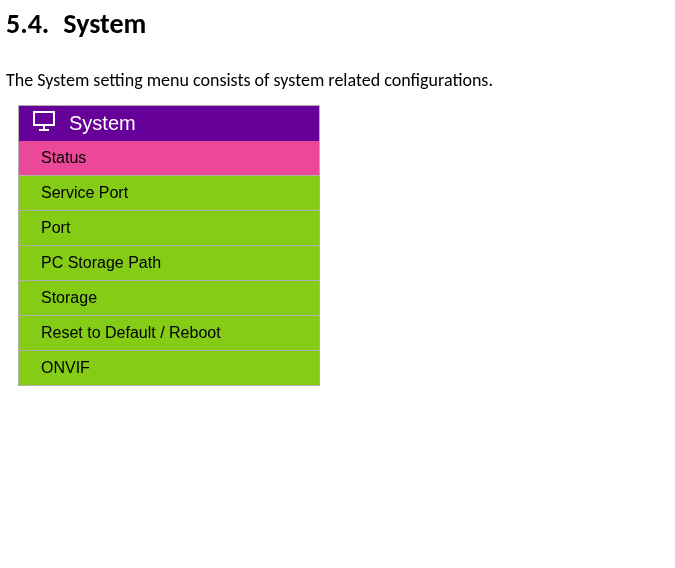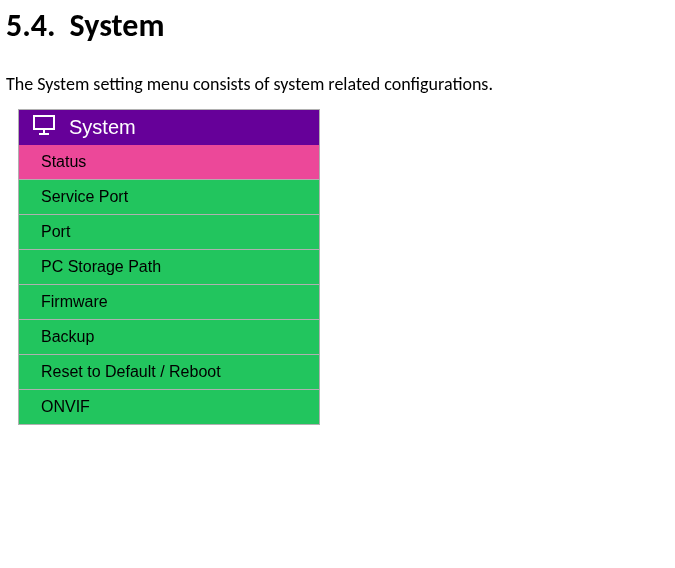--- a/index.html
+++ b/index.html
@@ -8,21 +8,21 @@
       box-sizing: border-box;
     }
     body {
       font-family: "Segoe UI", Calibri, Arial, sans-serif;
       background: #fff;
       width: 675px;
       height: 568px;
       padding: 0;
     }
     .section-heading {
-      font-size: 32px;
+      font-size: 28px;
       font-weight: 600;
       color: #000;
       padding: 6px 0 0 6px;
       letter-spacing: 0px;
     }
     .section-number {
       margin-right: 14px;
     }
     .description {
       font-size: 18px;
@@ -42,21 +42,21 @@
       padding: 5px 10px 5px 14px;
       display: flex;
       align-items: center;
       gap: 14px;
       font-family: Arial, Helvetica, sans-serif;
     }
     .menu-header svg {
       flex-shrink: 0;
     }
     .menu-item {
-      background: #22c55e;
+      background: #84cc16;
       color: #000;
       font-size: 16px;
       padding: 8px 10px 8px 22px;
       border-top: 1px solid #b0b0b0;
       font-family: Arial, Helvetica, sans-serif;
     }
     .menu-item.active {
       background: #ec4899;
       border-top: none;
     }
@@ -79,18 +79,17 @@
         <line x1="6" y1="19" x2="16" y2="19" stroke="#fff" stroke-width="2"></line>
       </svg>
     </span>
     <span>System</span>
   </div>
   <div id="menu-items">
       <div class="menu-item active"><span>Status</span></div>
       <div class="menu-item"><span>Service Port</span></div>
       <div class="menu-item"><span>Port</span></div>
       <div class="menu-item"><span>PC Storage Path</span></div>
-      <div class="menu-item"><span>Firmware</span></div>
-      <div class="menu-item"><span>Backup</span></div>
+      <div class="menu-item"><span>Storage</span></div>
       <div class="menu-item"><span>Reset to Default / Reboot</span></div>
       <div class="menu-item"><span>ONVIF</span></div>
     </div>
 </div>
 
 </body></html>

